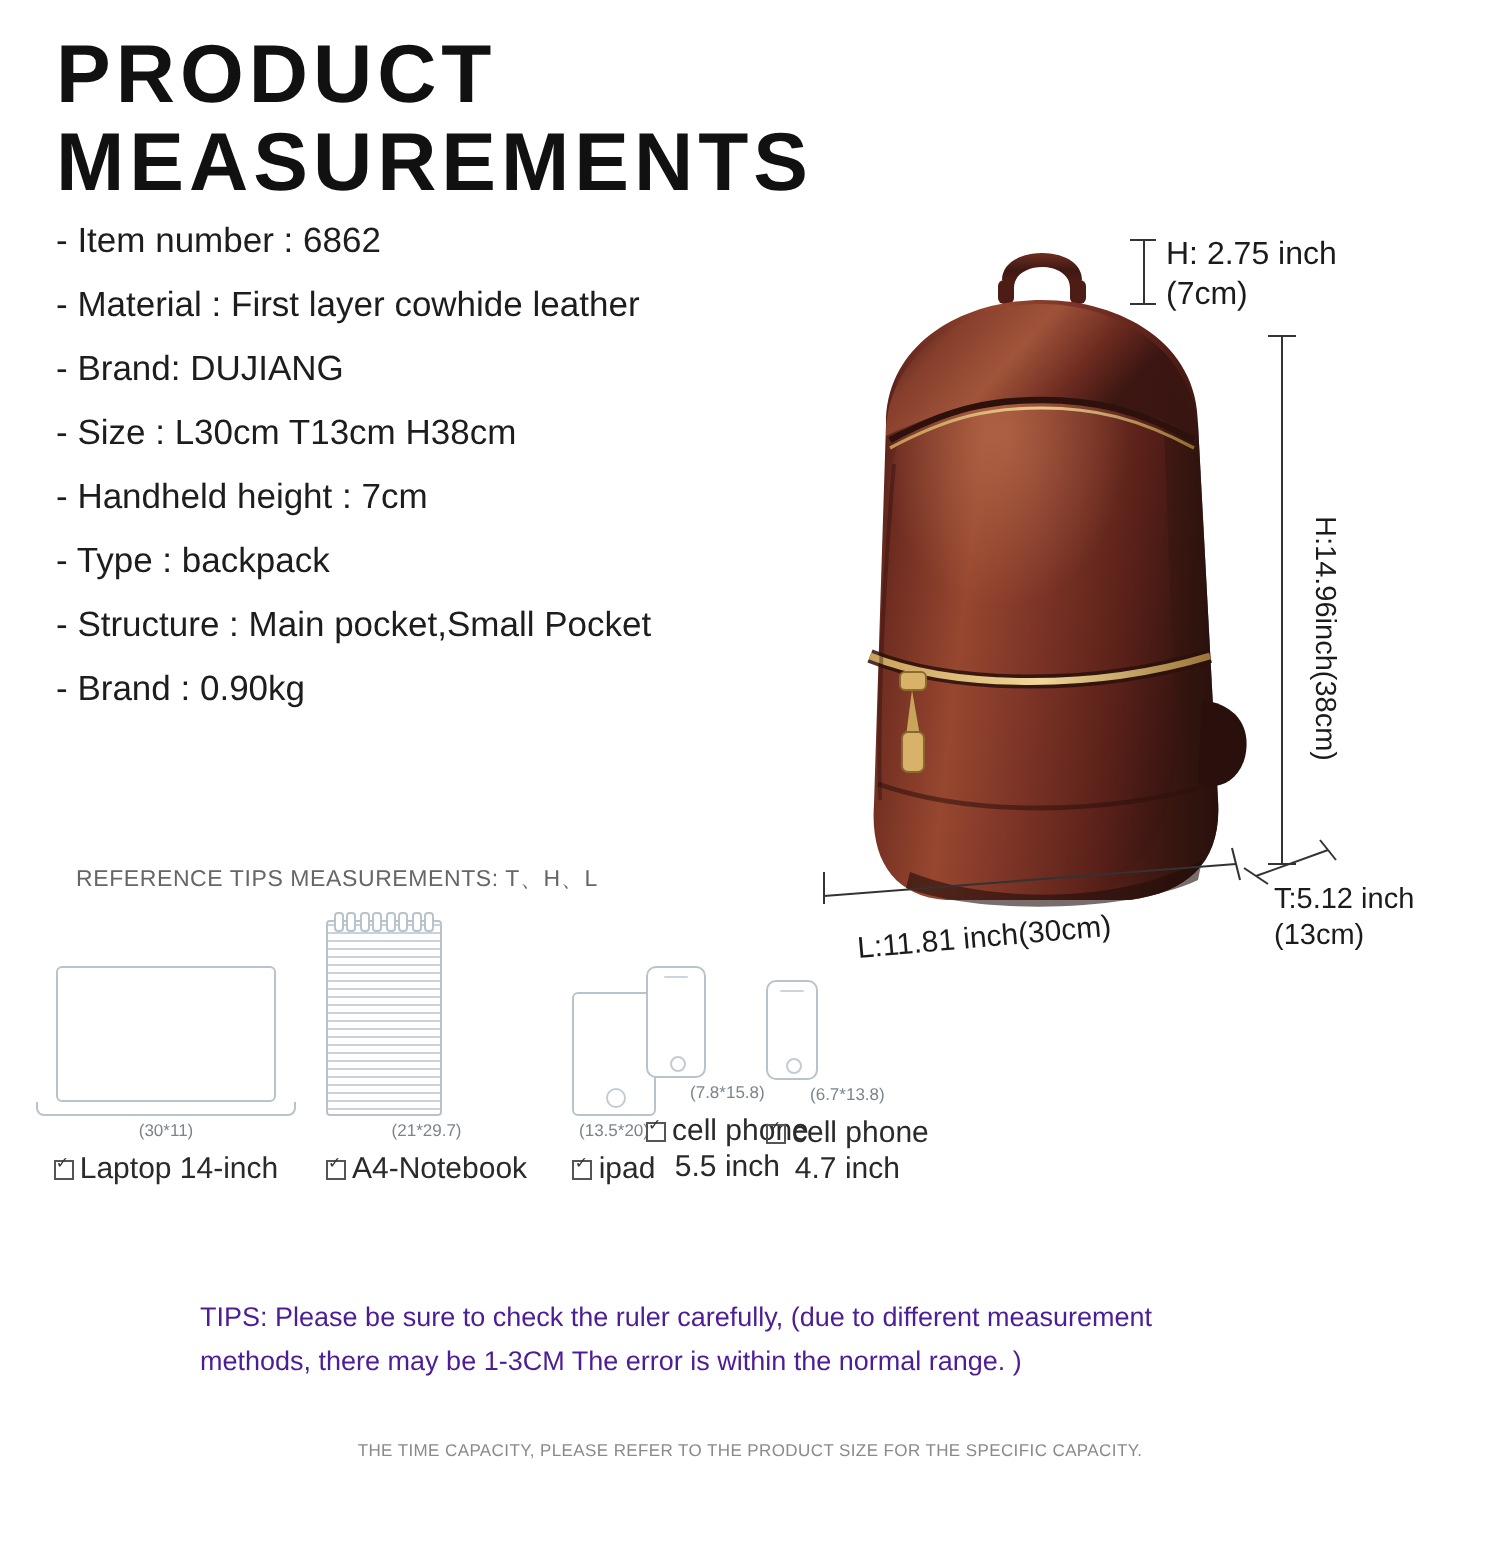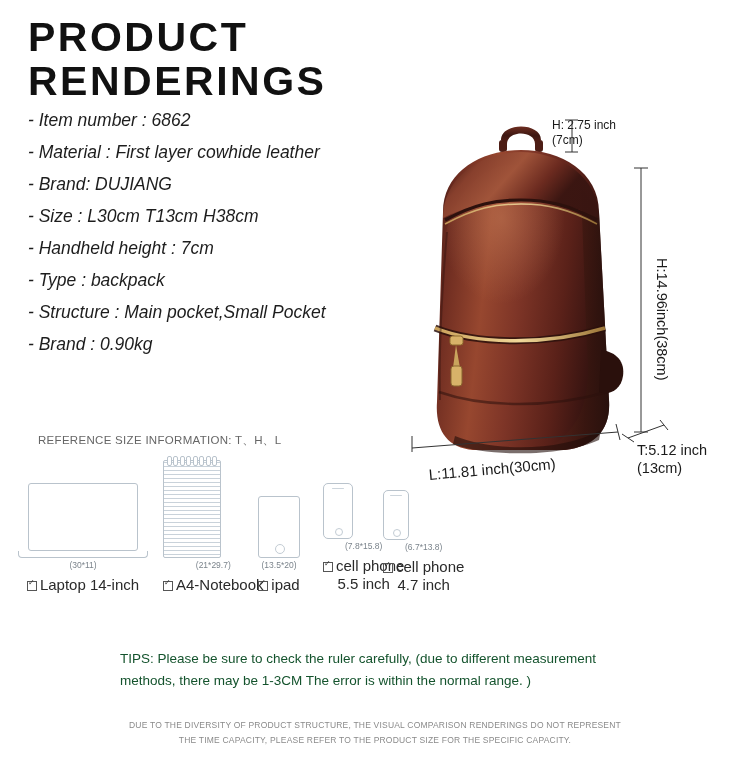--- a/index.html
+++ b/index.html
@@ -37,21 +37,20 @@
     left: 28px;
     top: 112px;
     width: 400px;
   }
   .spec-item {
     font-size: 17.5px;
     color: #1d1d1d;
     line-height: 1.0;
     margin-bottom: 14.5px;
     white-space: nowrap;
-    font-style: italic;
   }
 
   
   .ref-block {
     position: absolute;
     left: 38px;
     top: 432px;
     font-size: 11.5px;
     color: #666;
     line-height: 1.55;
@@ -206,23 +205,22 @@
     height: 50px;
   }
 
   
   .tips {
     position: absolute;
     left: 100px;
     top: 648px;
     width: 530px;
     font-size: 13.5px;
-    color: #14532d;
+    color: #4c1d95;
     line-height: 1.62;
-    margin-left: 20px;
   }
   .tips .tips-label {
     font-weight: normal;
   }
 
   
   .footer {
     position: absolute;
     left: 0;
     top: 718px;
@@ -244,23 +242,23 @@
   }
 
   
   .dim {
     position: absolute;
     font-size: 15px;
     color: #1b1b1b;
     line-height: 1.25;
   }
   .dim-h-top {
-    left: 552px;
+    left: 583px;
     top: 118px;
-    font-size: 12px;
+    font-size: 16px;
   }
   .dim-h-right {
     left: 648px;
     top: 258px;
     width: 22px;
     font-size: 14.5px;
     writing-mode: vertical-rl;
     text-orientation: mixed;
     line-height: 1.2;
   }
@@ -275,36 +273,36 @@
     left: 637px;
     top: 441px;
     font-size: 14.5px;
   }
 </style>
 </head>
 <body>
 
 <div class="title-block">
   <div class="title-line">PRODUCT</div>
-  <div class="title-line">RENDERINGS</div>
+  <div class="title-line">MEASUREMENTS</div>
 </div>
 
 <div class="spec-list">
   <div class="spec-item">- Item number : 6862</div>
   <div class="spec-item">- Material : First layer cowhide leather</div>
   <div class="spec-item">- Brand: DUJIANG</div>
   <div class="spec-item">- Size : L30cm T13cm H38cm</div>
   <div class="spec-item">- Handheld height : 7cm</div>
   <div class="spec-item">- Type : backpack</div>
   <div class="spec-item">- Structure : Main pocket,Small Pocket</div>
   <div class="spec-item">- Brand : 0.90kg</div>
 </div>
 
 <div class="ref-block">
-  <div>REFERENCE SIZE INFORMATION: T、H、L</div>
+  <div>REFERENCE TIPS MEASUREMENTS: T、H、L</div>
 </div>
 
 <div class="devices">
 
   <div class="device" style="left:0px; bottom:28px;">
     <div style="margin-left:10px;">
       <div class="laptop-screen"></div>
     </div>
     <div class="laptop-base" style="margin-left:0px;"></div>
     <div class="dev-dims">(30*11)</div>
@@ -326,21 +324,21 @@
           <i></i>
           <i></i>
       </div>
     </div>
     <div class="dev-dims">(21*29.7)</div>
     <div class="dev-label">
       <span class="chk"></span><span>A4-Notebook</span>
     </div>
   </div>
 
-  <div class="device" style="left:228px; bottom:28px;padding-left:12px;">
+  <div class="device" style="left:256px; bottom:28px;padding-left:12px;">
     <div class="dev-shape tablet">
       <span class="tablet-home"></span>
     </div>
     <div class="dev-dims">(13.5*20)</div>
     <div class="dev-label">
       <span class="chk"></span><span>ipad</span>
     </div>
   </div>
 
   <div class="device" style="left:305px; bottom:29px;">
@@ -490,15 +488,14 @@
   <line x1="628" y1="438" x2="664" y2="425" stroke="#333" stroke-width="1"></line>
 </svg>
 
 <div class="tips">
   <span class="tips-label">TIPS:</span>
   <span>Please be sure to check the ruler carefully, (due to different measurement</span>
   <div>methods, there may be 1-3CM The error is within the normal range. )</div>
 </div>
 
 <div class="footer">
-  <div>DUE TO THE DIVERSITY OF PRODUCT STRUCTURE, THE VISUAL COMPARISON RENDERINGS DO NOT REPRESENT</div>
   <div>THE TIME CAPACITY, PLEASE REFER TO THE PRODUCT SIZE FOR THE SPECIFIC CAPACITY.</div>
 </div>
 
 </body></html>

